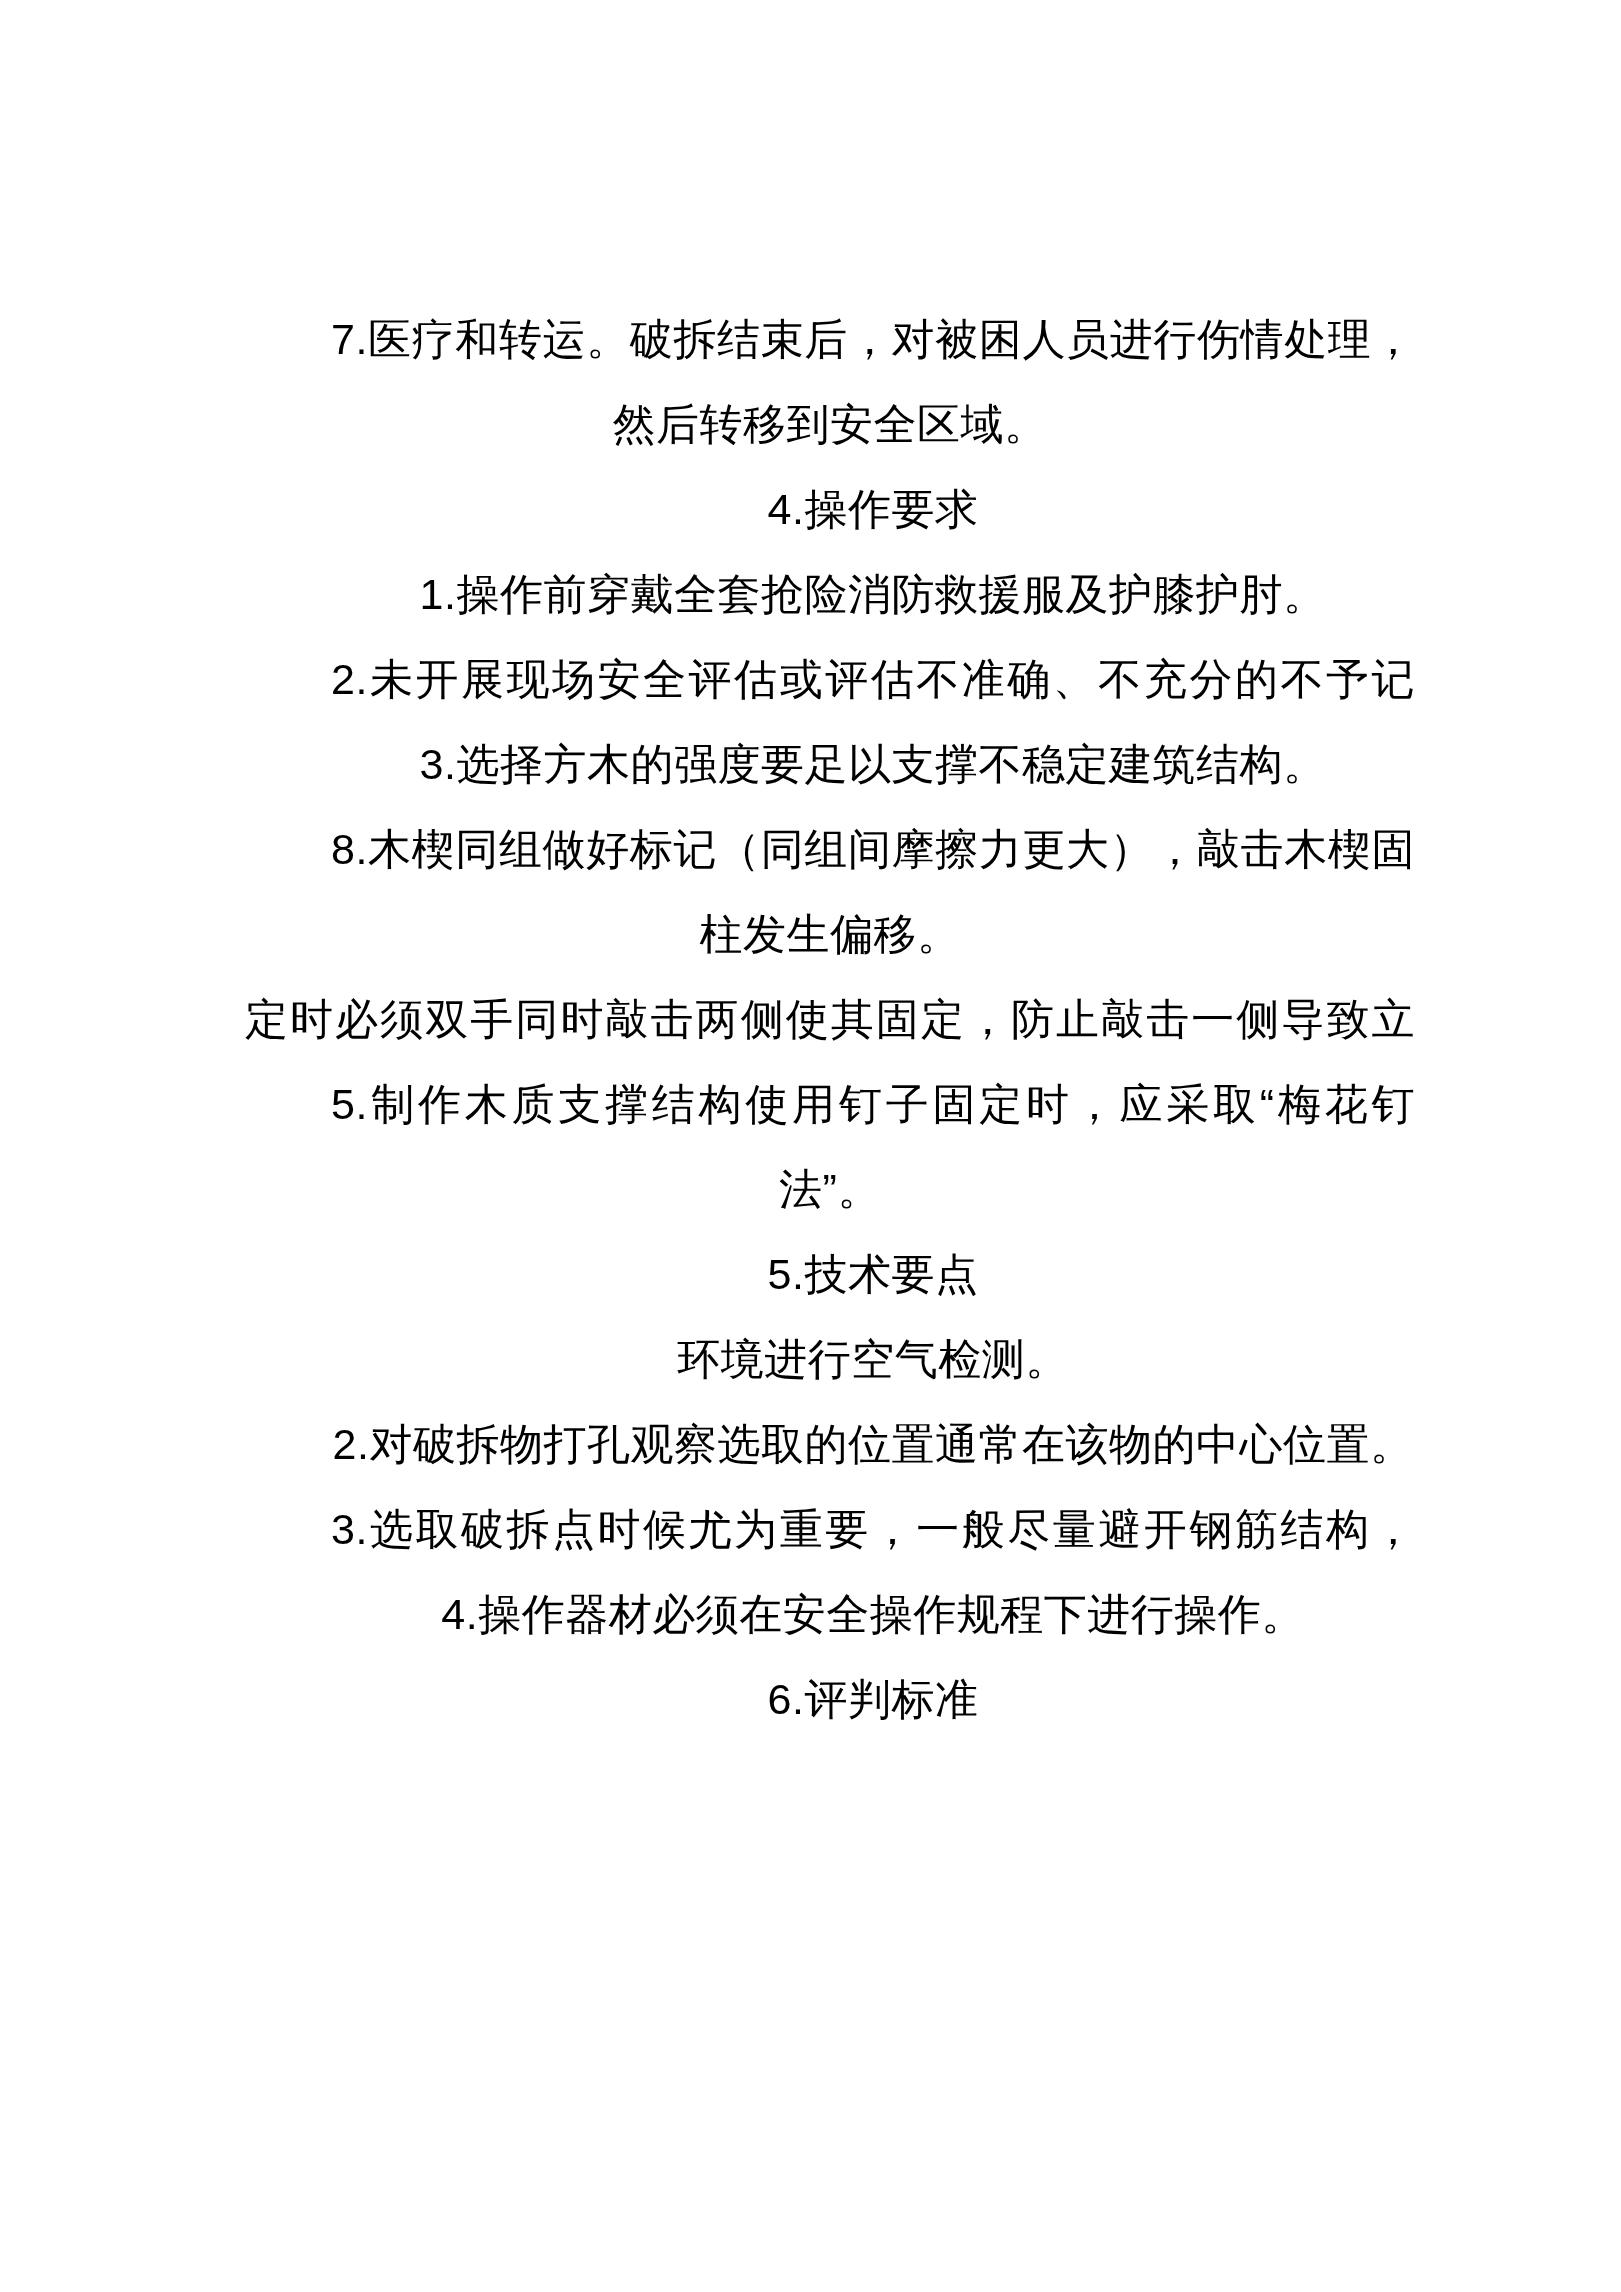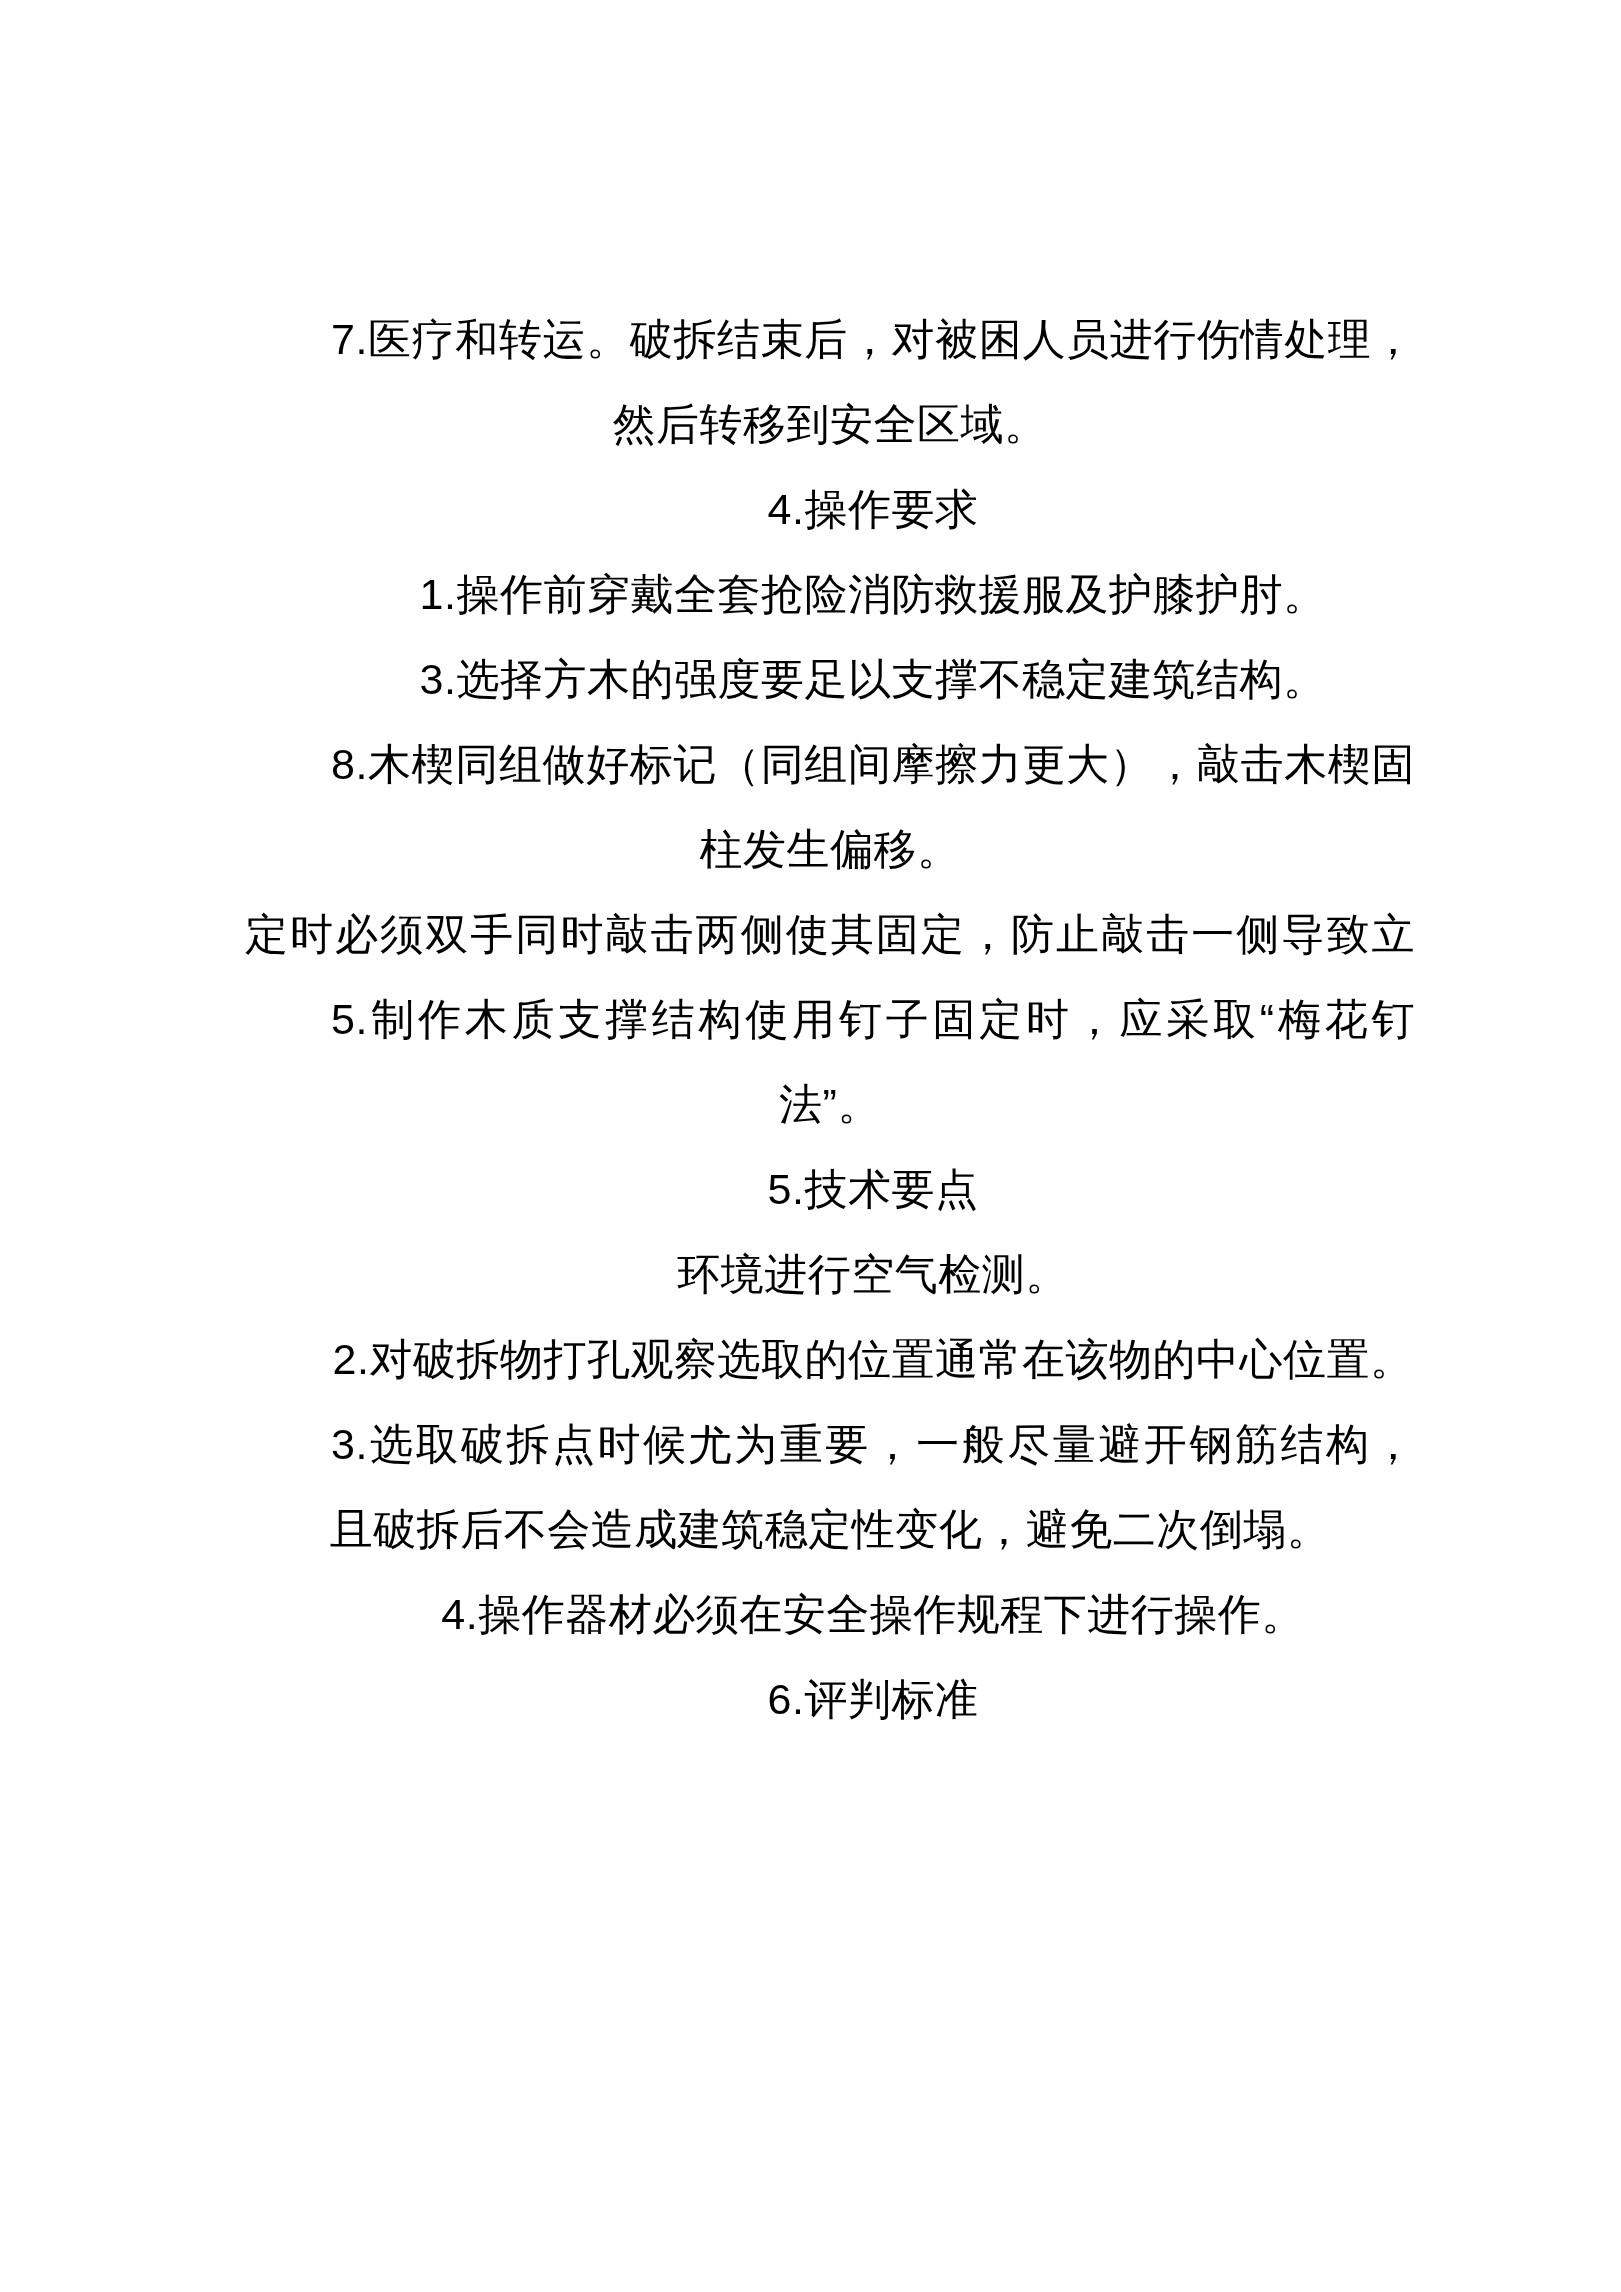--- a/index.html
+++ b/index.html
@@ -42,28 +42,28 @@
 </style>
 </head>
 <body>
 
 <div class="page">
   <div class="content">
     <div class="ln ind j">7.医疗和转运。破拆结束后，对被困人员进行伤情处理，</div>
     <div class="ln">然后转移到安全区域。</div>
     <div class="ln ind b">4.操作要求</div>
     <div class="ln ind">1.操作前穿戴全套抢险消防救援服及护膝护肘。</div>
+    <div class="ln ind j">2.未开展现场安全评估或评估不准确、不充分的不予记</div>
     <div class="ln ind">3.选择方木的强度要足以支撑不稳定建筑结构。</div>
     <div class="ln ind j">8.木楔同组做好标记（同组间摩擦力更大），敲击木楔固</div>
     <div class="ln">柱发生偏移。</div>
     <div class="ln j">定时必须双手同时敲击两侧使其固定，防止敲击一侧导致立</div>
     <div class="ln ind j">5.制作木质支撑结构使用钉子固定时，应采取“梅花钉</div>
     <div class="ln">法”。</div>
     <div class="ln ind b">5.技术要点</div>
     <div class="ln ind">环境进行空气检测。</div>
     <div class="ln ind">2.对破拆物打孔观察选取的位置通常在该物的中心位置。</div>
     <div class="ln ind j">3.选取破拆点时候尤为重要，一般尽量避开钢筋结构，</div>
-    <div class="ln">且破拆后不会造成建筑稳定性变化，避免二次倒塌。</div>
     <div class="ln ind">4.操作器材必须在安全操作规程下进行操作。</div>
     <div class="ln ind b">6.评判标准</div>
   </div>
 </div>
 
 
 </body></html>

